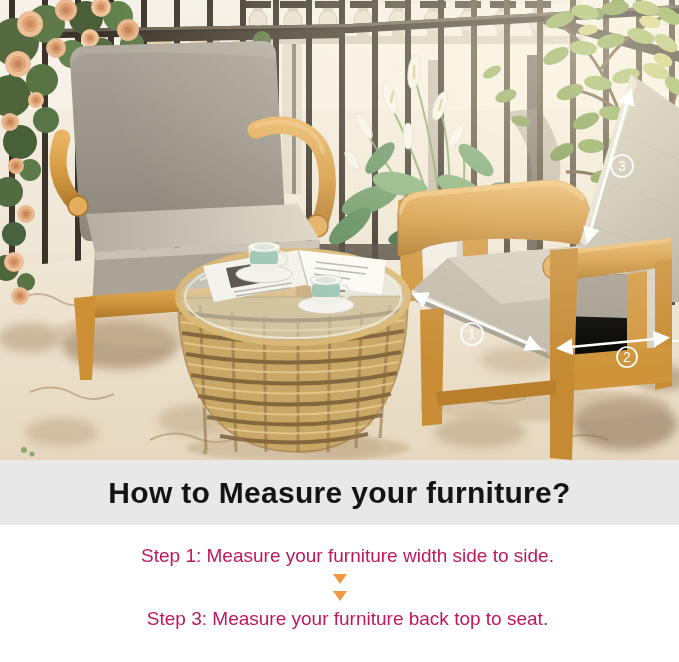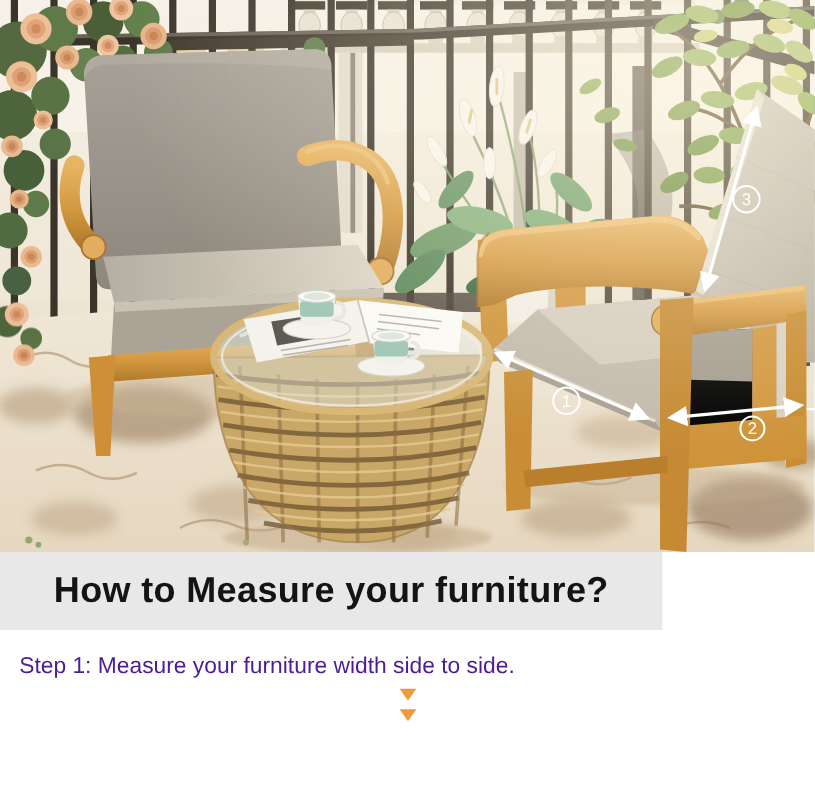--- a/index.html
+++ b/index.html
@@ -2,30 +2,30 @@
 <html><head>
 <meta charset="utf-8">
 <style>
   html,body{margin:0;padding:0;background:#ffffff;}
   .canvas{
     position:relative;width:679px;height:662px;margin:0 auto;overflow:hidden;
     font-family:"Liberation Sans", sans-serif;background:#ffffff;
   }
   .photo{display:block;width:679px;height:460px;}
   .caption-band{
-    width:552px;height:65px;background:#e8e8e8;
+    width:679px;height:65px;background:#e8e8e8;
     display:flex;align-items:center;justify-content:center;text-align:center;
   }
   .caption-band h1{
     margin:0;font-size:30px;font-weight:bold;color:#141414;letter-spacing:.3px;
   }
   .steps{width:679px;height:137px;background:#ffffff;padding-top:20px;box-sizing:border-box;}
   .step{
-    height:22px;line-height:22px;text-align:left;
-    font-size:19px;color:#4c1d95;padding-left:16px;
+    height:22px;line-height:22px;text-align:center;
+    font-size:19px;color:#be185d;padding-left:16px;
   }
   .tri{
     width:0;height:0;margin:7px auto;
     border-left:7px solid transparent;border-right:7px solid transparent;
     border-top:10px solid #f0993e;
   }
   text.marker-num{
     font-family:"Liberation Sans",sans-serif;font-size:14px;fill:#ffffff;
     text-anchor:middle;
   }
@@ -582,15 +582,16 @@
   </svg>
 
   <div class="caption-band">
     <h1>How to Measure your furniture?</h1>
   </div>
 
   <div class="steps">
     <div class="step">Step 1: Measure your furniture width side to side.</div>
     <div class="tri"></div>
     <div class="tri"></div>
+    <div class="step">Step 3: Measure your furniture back top to seat.</div>
   </div>
 
 </div>
 
 </body></html>

